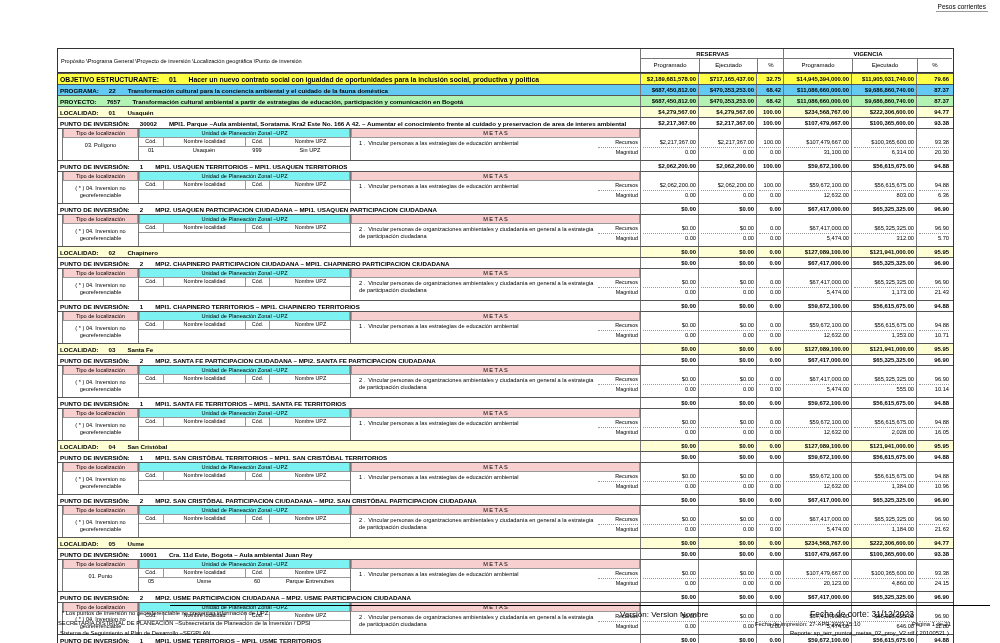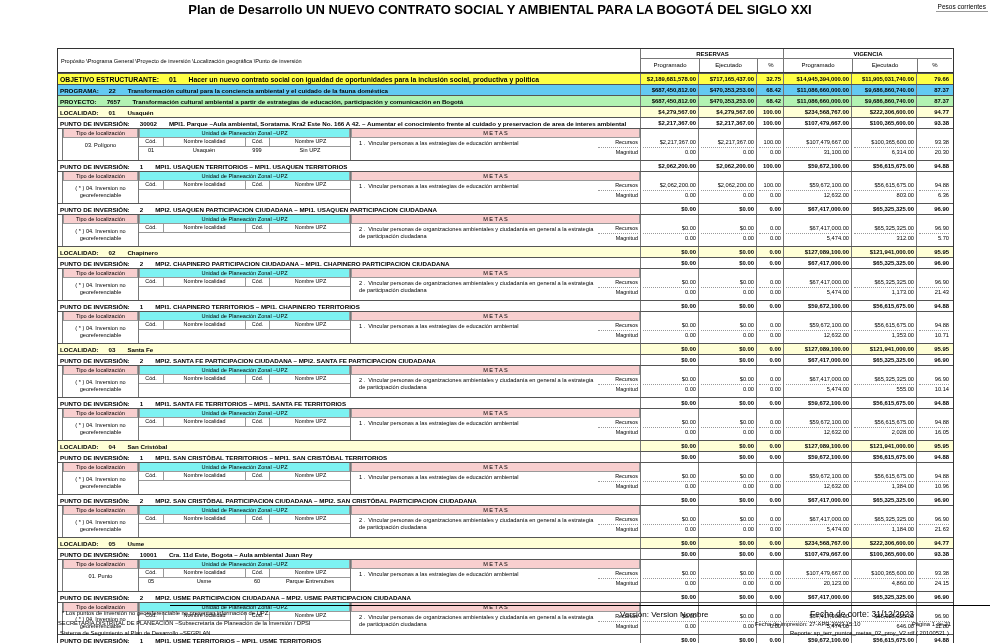--- a/index.html
+++ b/index.html
@@ -69,21 +69,20 @@
   .fver{position:absolute;left:620px;top:610px;font-size:8px;}
   .fcorte{position:absolute;left:810px;top:609px;font-size:8.5px;}
   .fimp{position:absolute;left:755px;top:621px;font-size:5.8px;}
   .fpag{position:absolute;left:912px;top:621px;font-size:5.8px;}
   .frep{position:absolute;left:790px;top:630px;font-size:5.8px;}
 </style>
 </head>
 <body>
 
 <div class="titlewrap">
-  <div class="title">Plan de Desarrollo UN NUEVO CONTRATO SOCIAL Y AMBIENTAL PARA LA BOGOTÁ DEL SIGLO XXI</div>
 </div>
 <div class="pesos">Pesos corrientes</div>
 
 <div class="tablewrap">
   <div class="grid thead">
     <div class="cell hier">Propósito \Programa General \Proyecto de inversión \Localización geográfica \Punto de inversión</div>
     <div class="cell" style="grid-column:2/5;padding:0;">
       <div class="hgroup">
         <div class="gtitle">RESERVAS</div>
         <div class="gcols" style="grid-template-columns:58px 58px 27px;">

